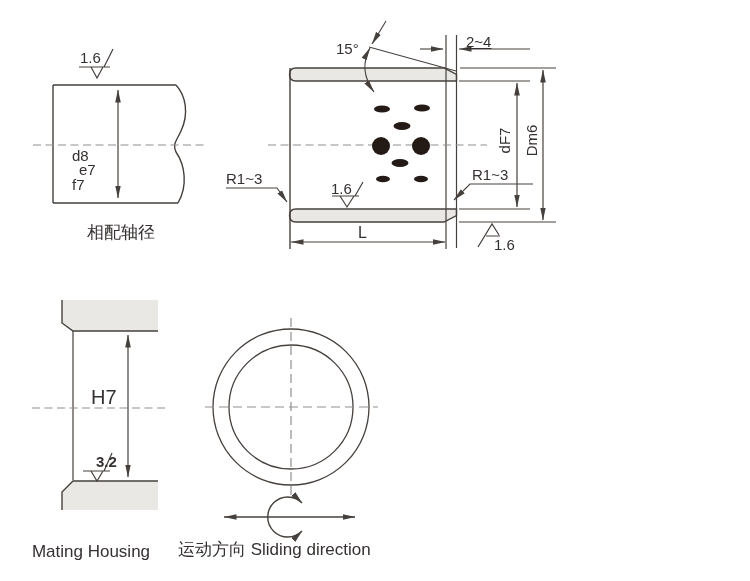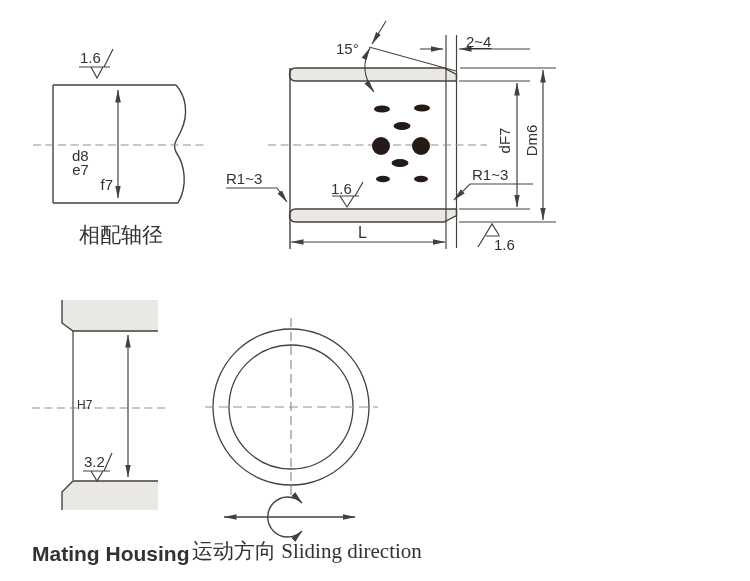--- a/index.html
+++ b/index.html
@@ -2,21 +2,21 @@
 <html><head>
 <meta charset="utf-8">
 <style>
   html,body{margin:0;padding:0;background:#ffffff;}
   .stage{
     position:relative;width:750px;height:581px;background:#ffffff;overflow:hidden;
     font-family:"Liberation Sans", sans-serif;color:#353130;
   }
   .stage svg{position:absolute;left:0;top:0;}
   .lbl{position:absolute;white-space:nowrap;font-size:15px;line-height:1;color:#353130;}
-  .lbl.cap{font-size:21px;}
+  .lbl.cap{font-size:17px;}
   .lbl.center{text-align:center;}
   .lbl.rot{transform:rotate(-90deg);text-align:center;}
 </style>
 </head>
 <body>
 
 <div class="stage">
 
   <svg width="750" height="581" viewBox="0 0 750 581">
     <defs>
@@ -94,32 +94,32 @@
     </g>
 
     <g stroke="#46403d" stroke-width="1.4" fill="none">
       <line x1="224" y1="517" x2="355" y2="517" marker-start="url(#arr)" marker-end="url(#arr)"></line>
       <path d="M302,503 A20,20 0 1 0 302,531" marker-start="url(#arr)" marker-end="url(#arr)"></path>
     </g>
   </svg>
 
   <div class="lbl" style="left:80px;top:50px;">1.6</div>
   <div class="lbl" style="left:72px;top:148px;width:41px;text-align:left;">d8</div>
-  <div class="lbl" style="left:60px;top:162px;width:41px;text-align:center;">e7</div>
-  <div class="lbl" style="left:72px;top:177px;width:41px;text-align:right;">f7</div>
+  <div class="lbl" style="left:79px;top:162px;width:41px;text-align:left;">e7</div>
+  <div class="lbl" style="left:72px;top:177px;width:41px;">f7</div>
   <div class="lbl cap center" style="left:46px;top:224px;width:150px;">相配轴径</div>
 
   <div class="lbl" style="left:336px;top:41px;">15°</div>
   <div class="lbl" style="left:466px;top:34px;text-decoration:underline;">2~4</div>
   <div class="lbl" style="left:226px;top:171px;">R1~3</div>
   <div class="lbl" style="left:472px;top:167px;">R1~3</div>
   <div class="lbl" style="left:331px;top:181px;">1.6</div>
   <div class="lbl" style="left:494px;top:237px;">1.6</div>
   <div class="lbl" style="left:358px;top:225px;font-size:16px;">L</div>
   <div class="lbl rot" style="left:482px;top:133px;width:44px;">dF7</div>
   <div class="lbl rot" style="left:509px;top:133px;width:44px;">Dm6</div>
 
-  <div class="lbl" style="left:77px;top:387px;font-size:12px;margin-top:12px;">H7</div>
-  <div class="lbl" style="left:84px;top:454px;">3.2</div>
-  <div class="lbl cap center" style="left:32px;top:543px;width:150px;font-weight:bold;">Mating Housing</div>
+  <div class="lbl" style="left:91px;top:387px;font-size:20px;">H7</div>
+  <div class="lbl" style="left:96px;top:454px;font-weight:bold;">3.2</div>
+  <div class="lbl cap center" style="left:16px;top:543px;width:150px;">Mating Housing</div>
 
-  <div class="lbl cap" style="left:192px;top:541px;font-family:Liberation Serif, serif;">运动方向 Sliding direction</div>
+  <div class="lbl cap" style="left:178px;top:541px;">运动方向 Sliding direction</div>
 </div>
 
 </body></html>

